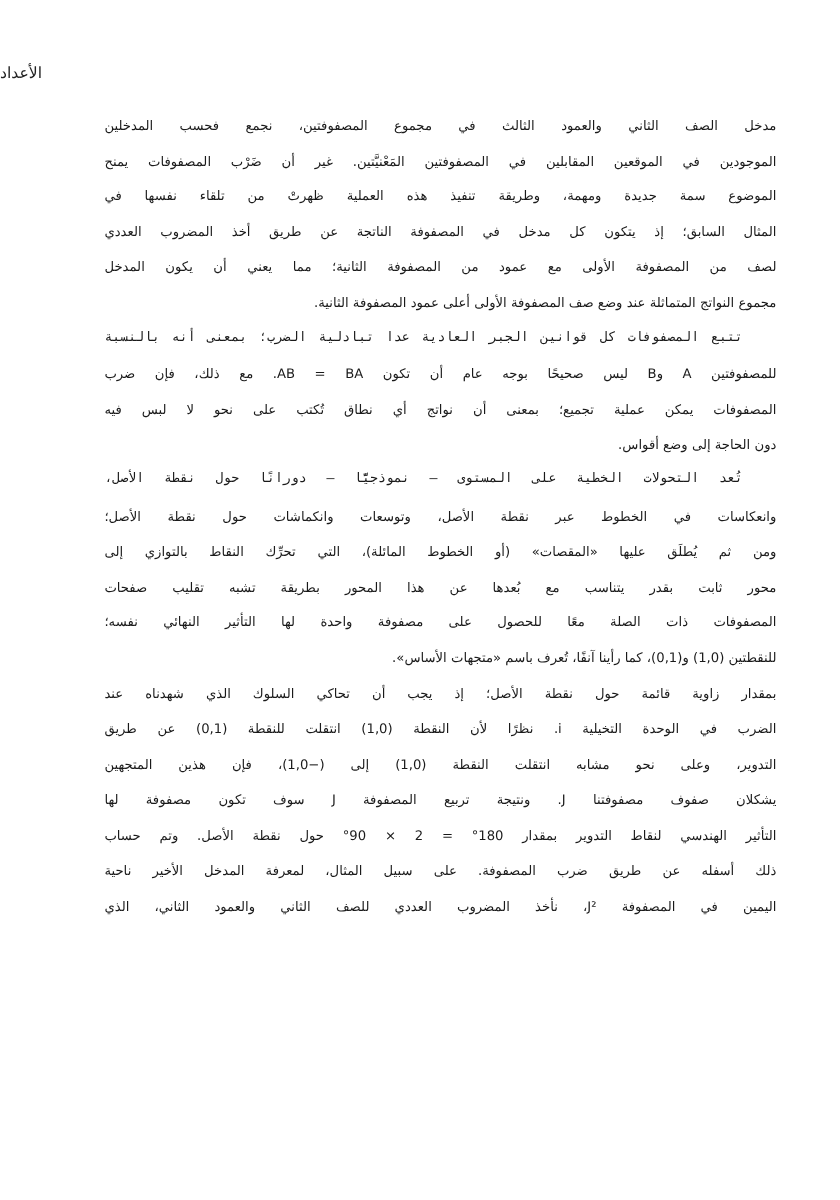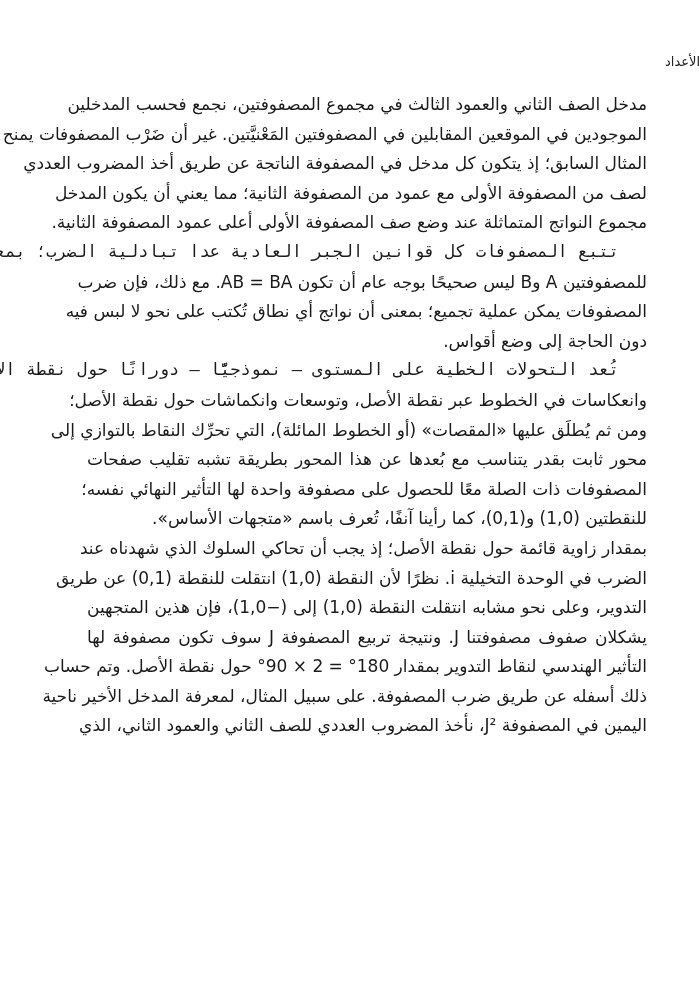--- a/index.html
+++ b/index.html
@@ -20,37 +20,37 @@
       left: 0; top: 0;
       width: 700px;
       height: 1000px;
       background: #ffffff;
     }
     .running-head {
       position: absolute;
       top: 54px;
       left: 0;
       width: 700px;
-      text-align: right;
+      text-align: left;
       font-size: 13px;
       direction: rtl;
       color: #222;
     }
     .body-text {
       position: absolute;
       top: 90px;
       left: 87px;
       width: 560px;
       direction: rtl;
     }
     .line {
       display: block;
       height: 29.6px;
       line-height: 29.6px;
-      font-size: 17px;
+      font-size: 11px;
       white-space: nowrap;
       text-align: justify;
       text-align-last: justify;
       direction: rtl;
       overflow: visible;
     }
     .line.indent {
       padding-right: 28px;
       font-family: Liberation Mono, monospace;
     }
@@ -62,20 +62,21 @@
 <body>
 
 <div class="page">
   <div class="running-head">الأعداد</div>
 
   <div class="body-text">
 
     <div>
       <span class="line">مدخل الصف الثاني والعمود الثالث في مجموع المصفوفتين، نجمع فحسب المدخلين</span>
       <span class="line">الموجودين في الموقعين المقابلين في المصفوفتين المَعْنيَّتين. غير أن ضَرْب المصفوفات يمنح</span>
+      <span class="line">الموضوع سمة جديدة ومهمة، وطريقة تنفيذ هذه العملية ظهرتْ من تلقاء نفسها في</span>
       <span class="line">المثال السابق؛ إذ يتكون كل مدخل في المصفوفة الناتجة عن طريق أخذ المضروب العددي</span>
       <span class="line">لصف من المصفوفة الأولى مع عمود من المصفوفة الثانية؛ مما يعني أن يكون المدخل</span>
       <span class="line last">مجموع النواتج المتماثلة عند وضع صف المصفوفة الأولى أعلى عمود المصفوفة الثانية.</span>
     </div>
 
     <div>
       <span class="line indent">تتبع المصفوفات كل قوانين الجبر العادية عدا تبادلية الضرب؛ بمعنى أنه بالنسبة</span>
       <span class="line">للمصفوفتين A وB ليس صحيحًا بوجه عام أن تكون AB = BA. مع ذلك، فإن ضرب</span>
       <span class="line">المصفوفات يمكن عملية تجميع؛ بمعنى أن نواتج أي نطاق تُكتب على نحو لا لبس فيه</span>
       <span class="line last">دون الحاجة إلى وضع أقواس.</span>

